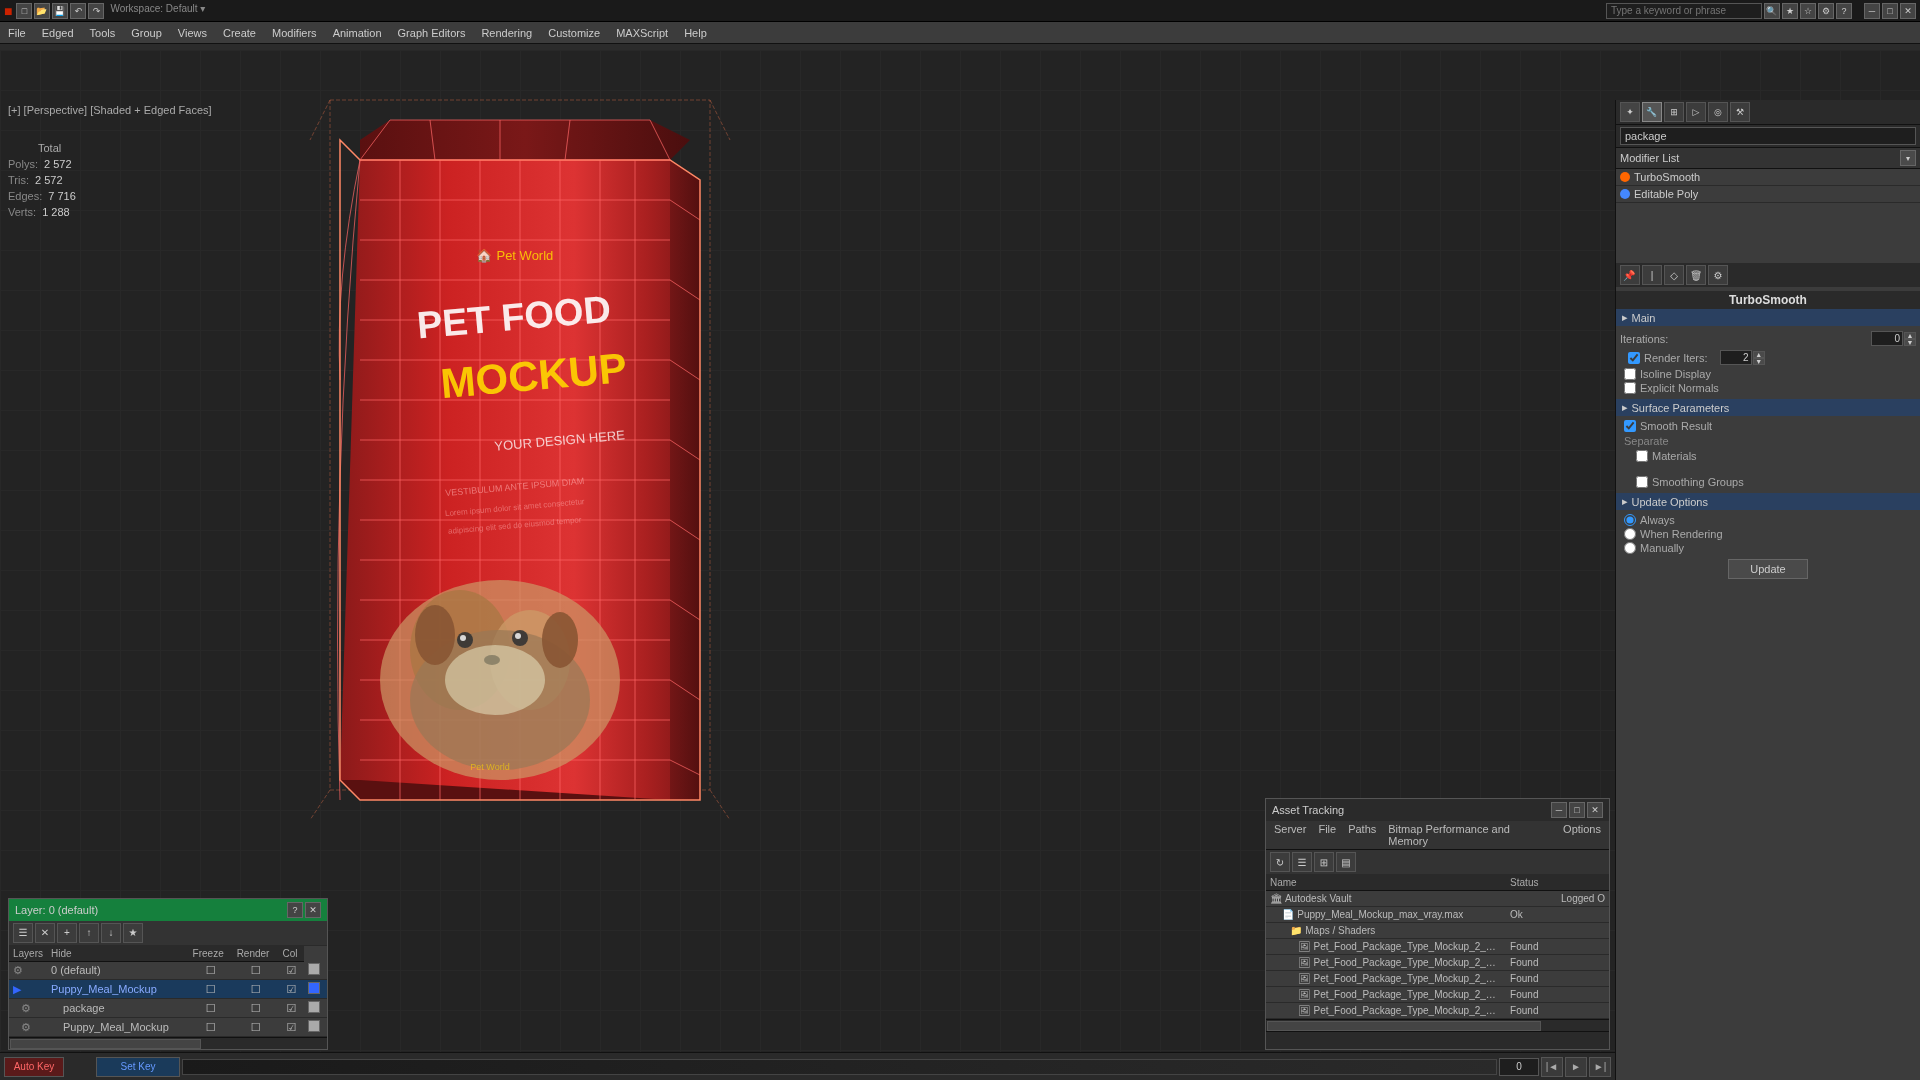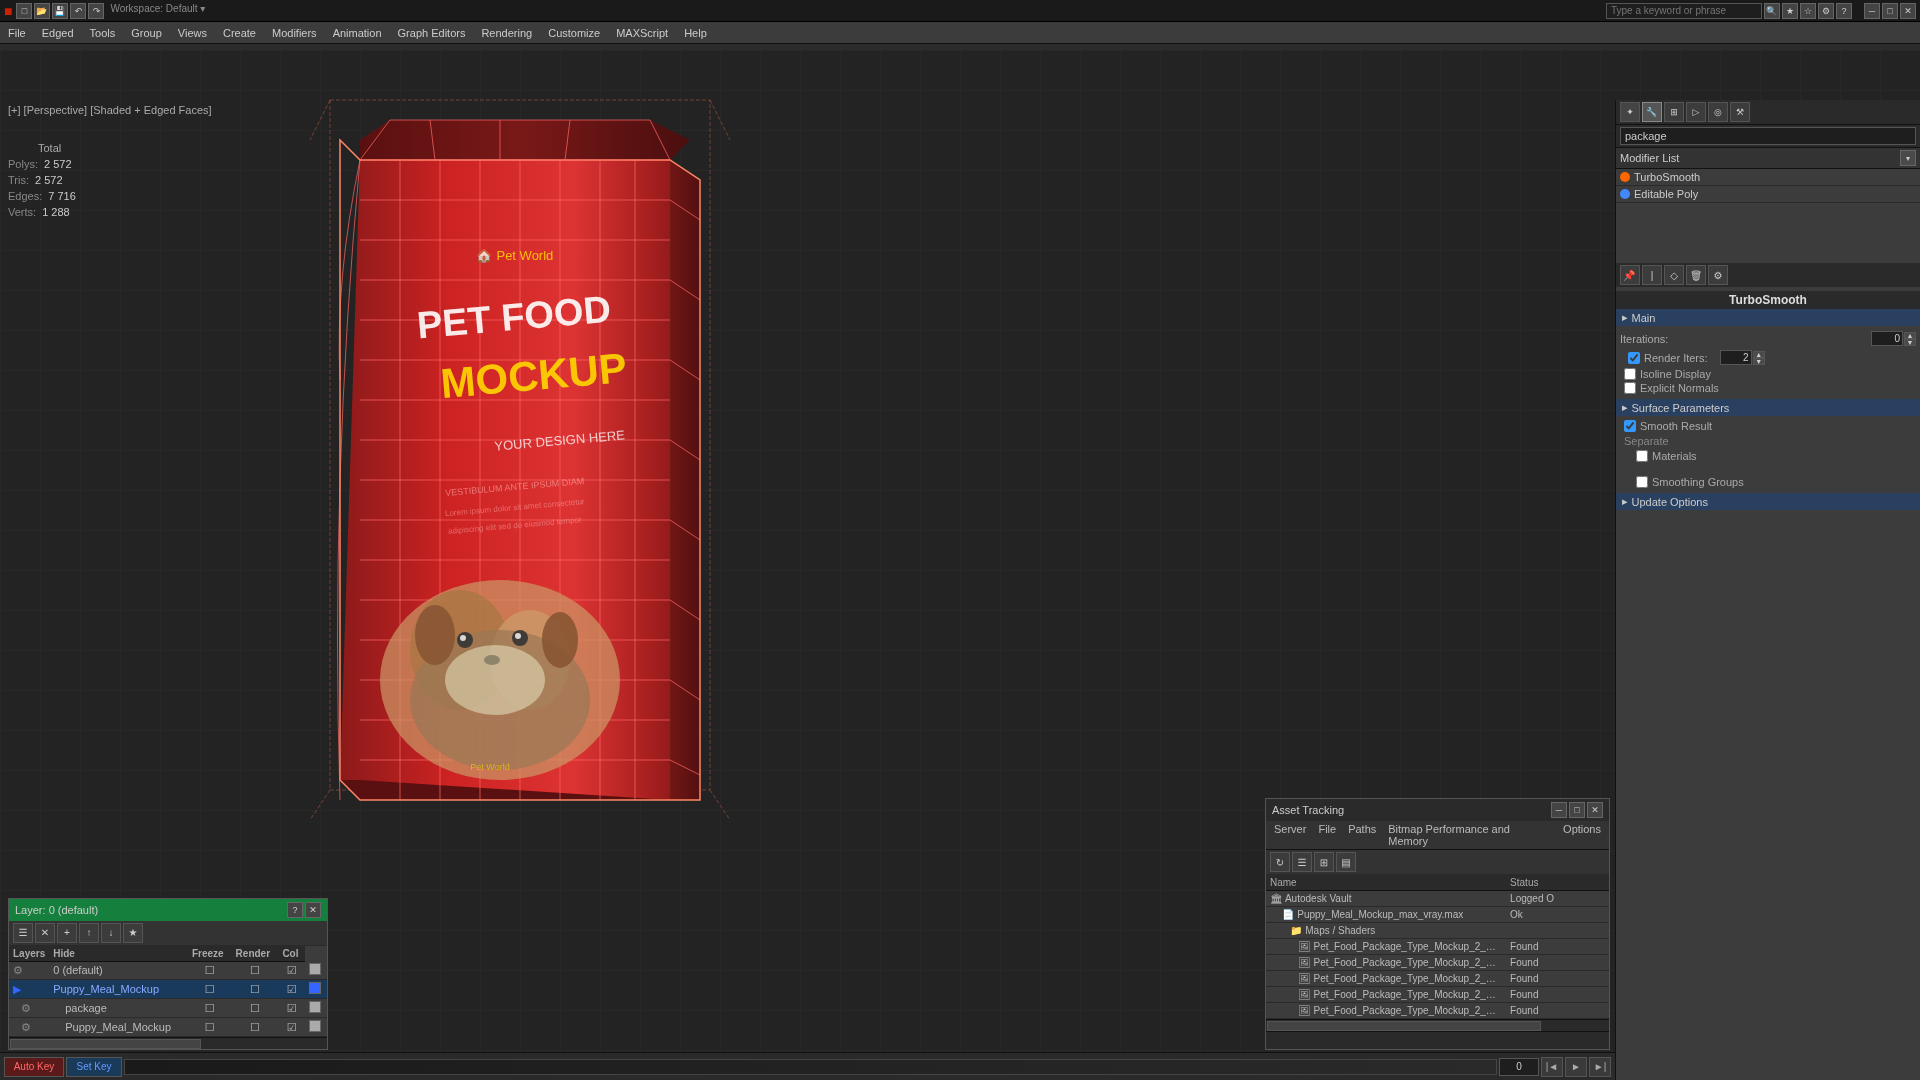--- a/index.html
+++ b/index.html
@@ -214,21 +214,21 @@
 
     #layer-table {
       width: 100%;
       border-collapse: collapse;
     }
 
     #layer-table th {
       background: #2a2a2a;
       color: #aaa;
       font-size: 10px;
-      font-weight: bold;
+      font-weight: normal;
       text-align: left;
       padding: 2px 4px;
       border-bottom: 1px solid #111;
     }
 
     .layer-row td {
       padding: 2px 4px;
       font-size: 11px;
       color: #bbb;
       border-bottom: 1px solid #2a2a2a;
@@ -300,21 +300,21 @@
       font-size: 10px;
       color: #bbb;
       border-bottom: 1px solid #2a2a2a;
       white-space: nowrap;
       overflow: hidden;
       text-overflow: ellipsis;
     }
 
     .status-ok { color: #88cc88; }
     .status-found { color: #88cc88; }
-    .status-logged { color: #88aacc; }
+    .status-logged { color: #88aacc; text-align: right; }
 
     
     #viewport-info {
       position: absolute;
       top: 50px;
       left: 0;
       z-index: 5;
       padding: 4px 8px;
       color: #aaa;
       font-size: 11px;
@@ -691,21 +691,21 @@
       <line x1="80" y1="80" x2="390" y2="80" class="wire-color"></line>
 
       <line x1="150" y1="40" x2="155" y2="80" class="wire-color"></line>
       <line x1="220" y1="40" x2="220" y2="80" class="wire-color"></line>
       <line x1="290" y1="40" x2="285" y2="80" class="wire-color"></line>
 
     </svg>
 
     <div id="bottom-controls">
       <button class="time-btn" style="background:#5a1a1a; color:#ff6666; width:60px;">Auto Key</button>
-      <button class="time-btn" style="background:#1a3a5a; color:#6699ff; width:56px;">Set Key</button>
+      <button class="time-btn" style="background:#1a3a5a; color:#6699ff; width:84px;margin-left:30px;">Set Key</button>
       <div id="timeline" style="flex:1; position:relative;">
         <div style="position:absolute; top:0; left:0; width:100%; height:100%; background: linear-gradient(to right, #1a1a1a, #2a2a2a);"></div>
       </div>
       <input type="text" id="frame-input" value="0" style="width: 40px; height: 18px; background: rgb(30, 30, 30); border: 1px solid rgb(85, 85, 85); color: rgb(204, 204, 204); font-size: 10px; text-align: center;">
       <button class="time-btn">|◄</button>
       <button class="time-btn">►</button>
       <button class="time-btn">►|</button>
     </div>
 
   </div>
@@ -821,20 +821,39 @@
           <input type="checkbox" class="param-checkbox" style="">
           <span>Smoothing Groups</span>
         </label>
       </div>
 
       <div class="rollout-header">
         <span>▸</span>
         <span>Update Options</span>
       </div>
 
+      <div class="rollout-content">
+
+        <label class="check-label">
+          <input type="radio" name="update-option" class="param-radio" checked="" style="">
+          <span>Always</span>
+        </label>
+
+        <label class="check-label">
+          <input type="radio" name="update-option" class="param-radio" style="">
+          <span>When Rendering</span>
+        </label>
+
+        <label class="check-label">
+          <input type="radio" name="update-option" class="param-radio" style="">
+          <span>Manually</span>
+        </label>
+
+        <button class="update-btn">Update</button>
+      </div>
 
     </div>
 
   </div>
 </div>
 
 <div id="layer-manager">
   <div id="layer-manager-titlebar">
     <span>Layer: 0 (default)</span>
     <div class="win-controls">

